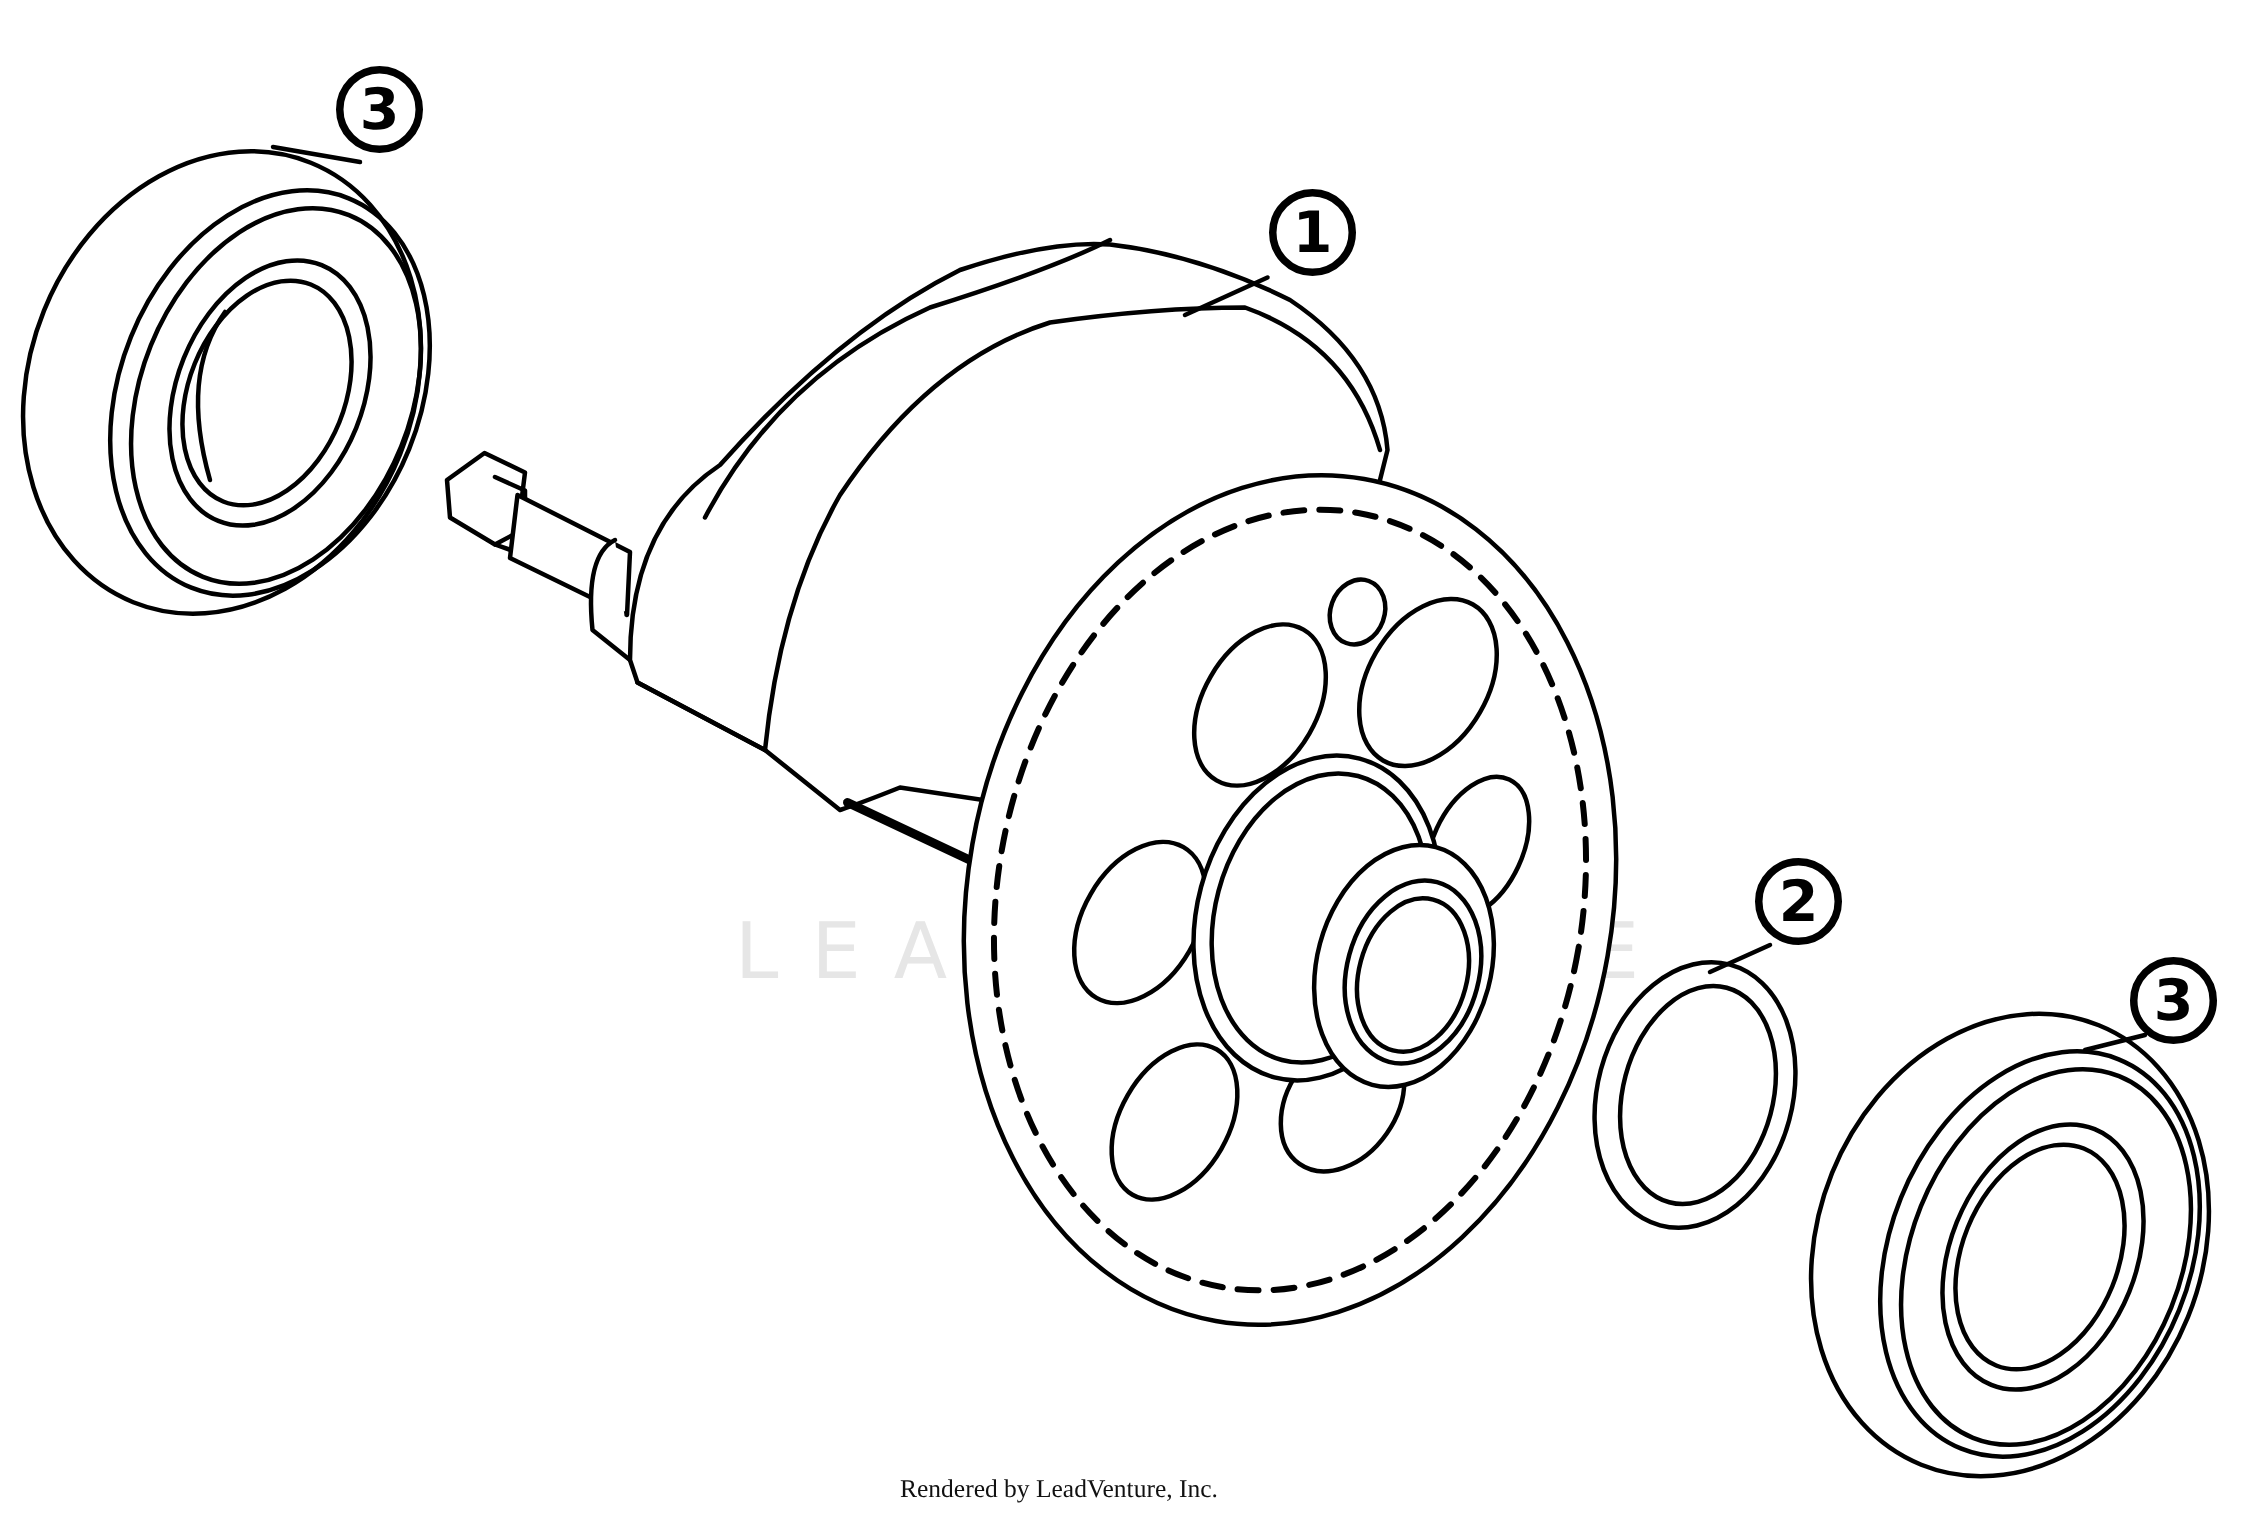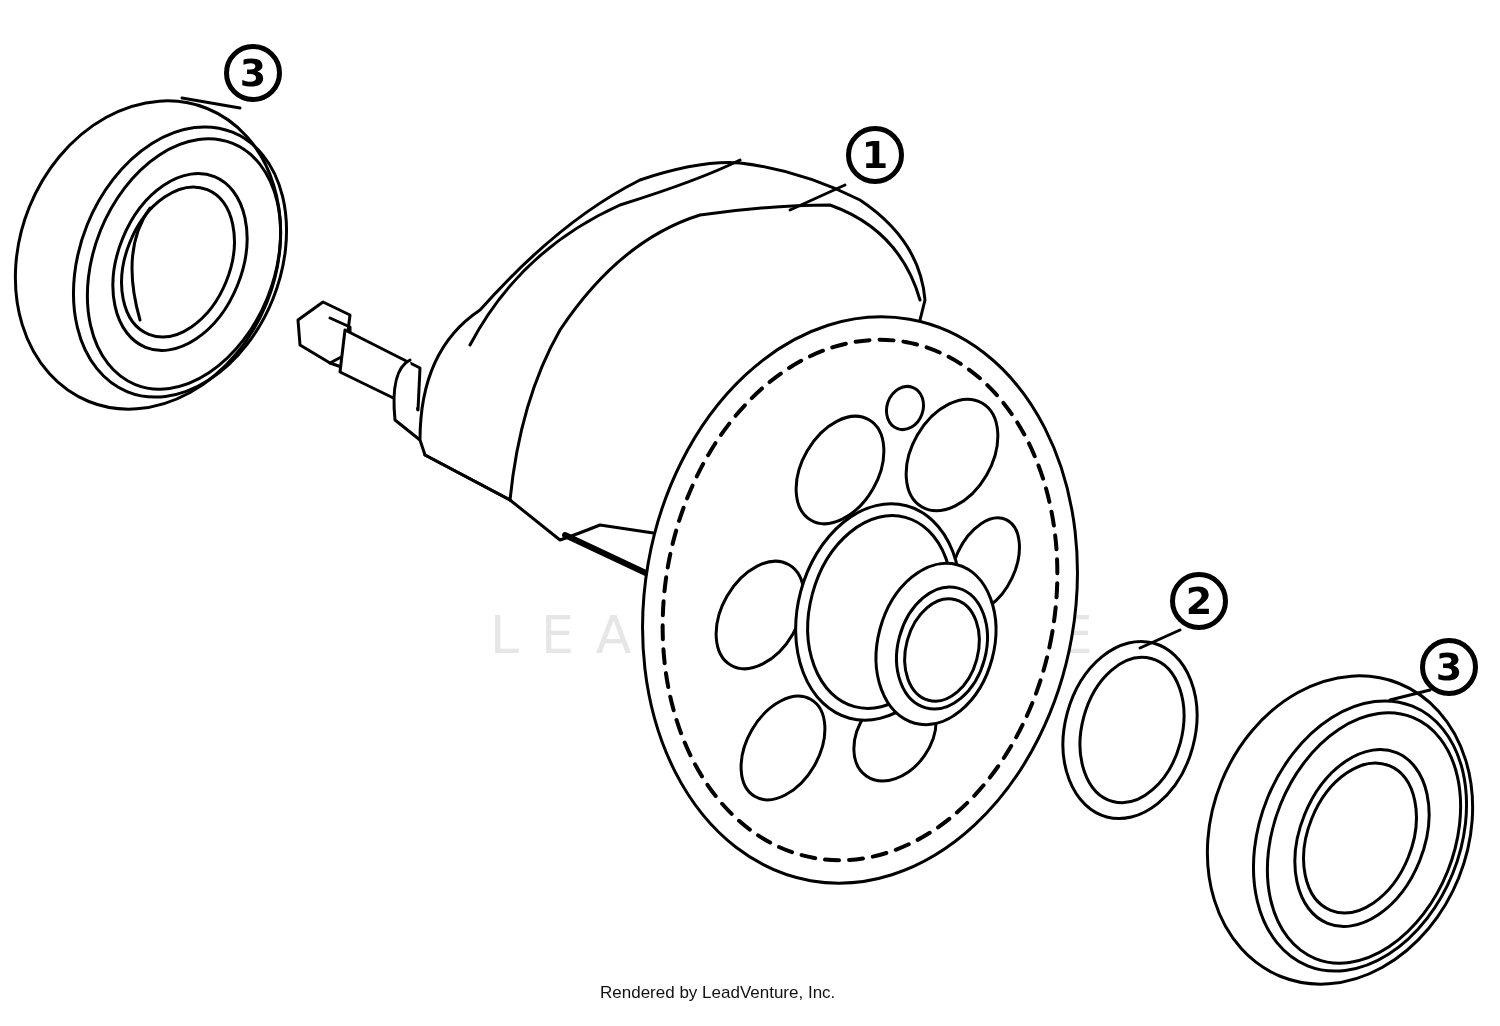--- a/index.html
+++ b/index.html
@@ -8,21 +8,21 @@
     #diagram { position: absolute; left: 0; top: 0; width: 1500px; height: 1026px; }
     .watermark { position: absolute; left: 490px; top: 605px; font-size: 52px;
                  letter-spacing: 22px; color: #e6e6e6; font-family: "DejaVu Sans", sans-serif;
                  z-index: 0; }
     .callout { position: absolute; width: 58px; height: 58px; border: 5px solid #000;
                border-radius: 50%; background: #fff; box-sizing: border-box;
                display: flex; align-items: center; justify-content: center;
                font-family: "DejaVu Sans", sans-serif; font-weight: bold; font-size: 38px;
                color: #000; z-index: 3; }
     .credit { position: absolute; left: 600px; top: 983px; font-size: 17px; color: #111;
-              font-family: Liberation Sans, sans-serif; z-index: 3; }
+              font-family: Liberation Serif, serif; z-index: 3; }
     svg { position: absolute; left: 0; top: 0; z-index: 2; }
   </style>
 </head>
 <body>
 
 <div id="diagram">
   <div class="watermark">LEADVENTURE</div>
 
   <svg width="1500" height="1026" viewBox="0 0 1500 1026" fill="none" stroke="#000" stroke-width="3" stroke-linejoin="round" stroke-linecap="round">
 

